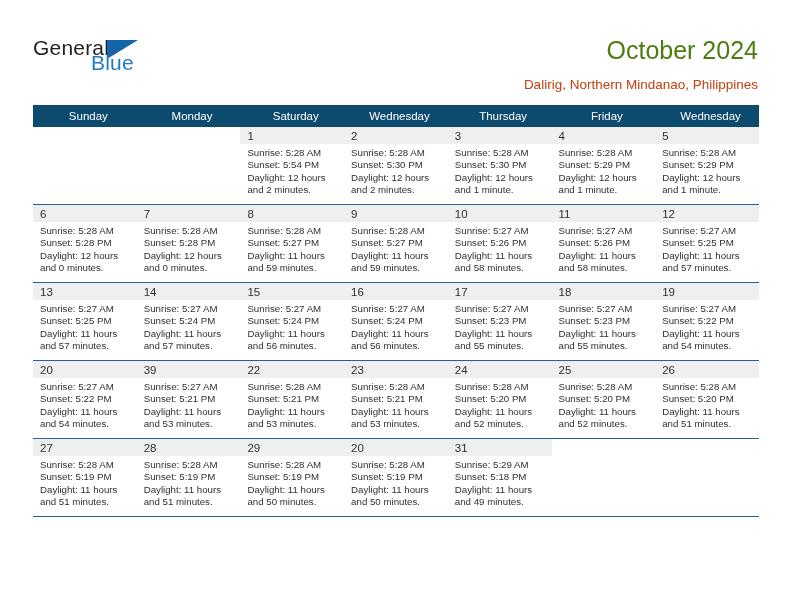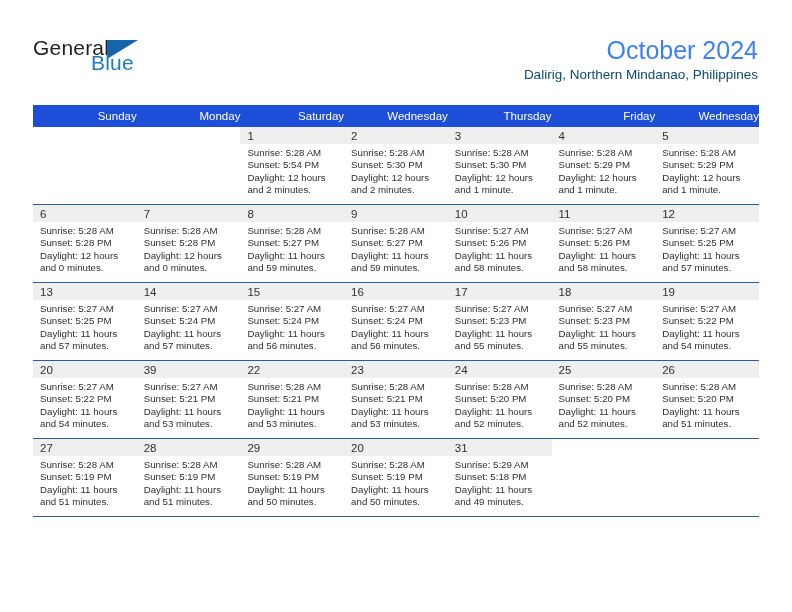--- a/index.html
+++ b/index.html
@@ -61,54 +61,54 @@
     font-size: 21px;
     letter-spacing: 0.2px;
     color: #1f7bc4;
     font-family: "Liberation Sans", sans-serif;
   }
   .title {
     position: absolute;
     right: 34px;
     top: 36px;
     font-size: 25px;
-    color: #3b82f6;
+    color: #4d7c0f;
     text-align: right;
     white-space: nowrap;
     font-family: "Liberation Sans", sans-serif;
   }
   .subtitle {
     position: absolute;
     right: 34px;
-    top: 67px;
+    top: 77px;
     font-size: 13.5px;
-    color: #0c4a6e;
+    color: #c2410c;
     text-align: right;
     white-space: nowrap;
     font-family: "Liberation Sans", sans-serif;
   }
 
   
   .calendar {
     position: absolute;
     left: 33px;
     top: 105px;
     width: 726px;
   }
   .cal-table {
     width: 726px;
     border-collapse: collapse;
     table-layout: fixed;
   }
   .cal-table th {
-    background: #1d4ed8;
+    background: #0c4a6e;
     color: #ffffff;
     font-size: 11.5px;
     font-weight: normal;
-    text-align: right;
+    text-align: center;
     padding: 5px 0 5px 7px;
     height: 11px;
     font-family: "Liberation Sans", sans-serif;
   }
   .cal-table td {
     vertical-align: top;
     padding: 0;
     width: 103.7px;
     height: 77px;
     border-top: 1.3px solid #2a6099;

